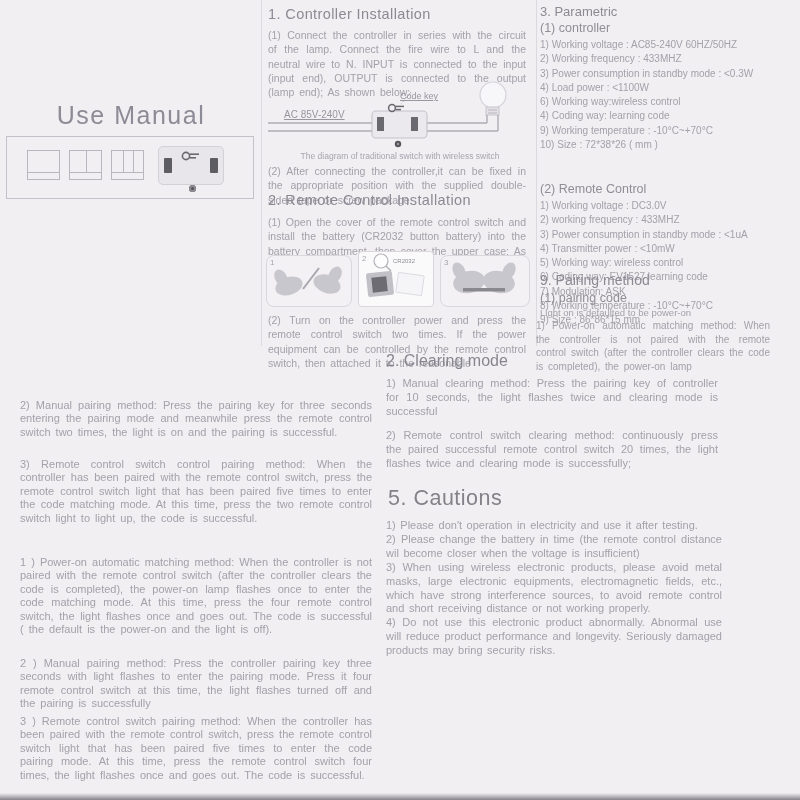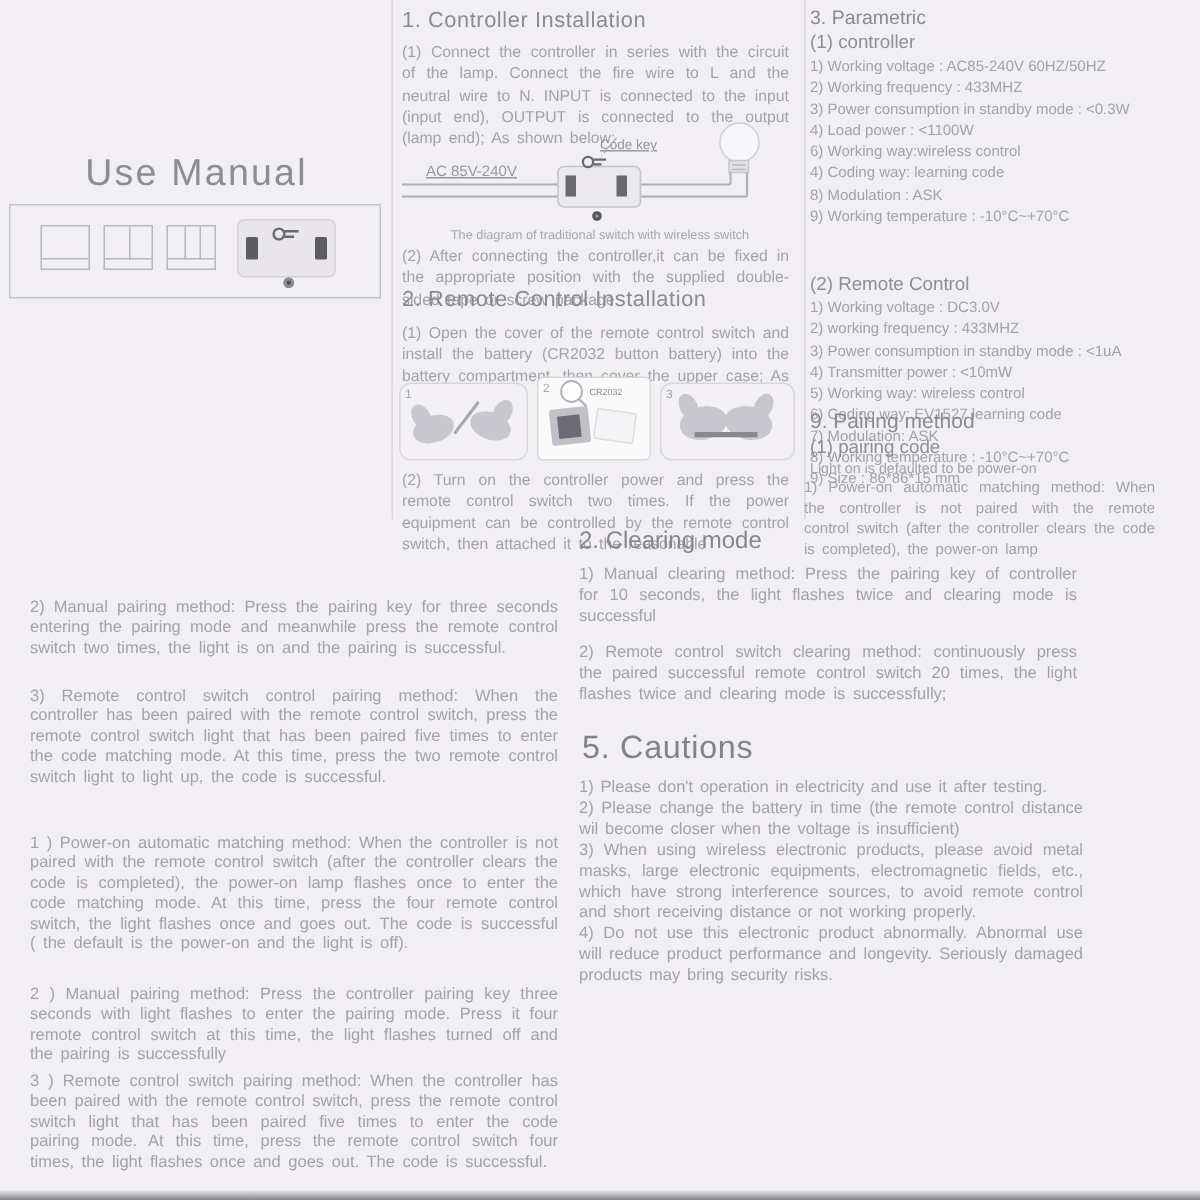--- a/index.html
+++ b/index.html
@@ -178,22 +178,22 @@
   <div class="h-right1">3. Parametric</div>
   <div class="h-right2" style="top:21px;">(1) controller</div>
 
   <div class="speclist" style="top:38px;">
     <div>1) Working voltage : AC85-240V  60HZ/50HZ</div>
     <div>2) Working frequency : 433MHZ</div>
     <div>3) Power consumption in standby mode : &lt;0.3W</div>
     <div>4) Load power : &lt;1100W</div>
     <div>6) Working way:wireless control</div>
     <div>4) Coding way: learning code</div>
-    <div>8) Modulation : ASK</div>
     <div>9) Working temperature : -10°C~+70°C</div>
+    <div>10) Size : 72*38*26 ( mm )</div>
   </div>
 
   <div class="h-right2" style="top:182px;">(2) Remote Control</div>
   <div class="speclist" style="top:199px;">
     <div>1) Working voltage : DC3.0V</div>
     <div>2) working frequency : 433MHZ</div>
     <div>3) Power consumption in standby mode : &lt;1uA</div>
     <div>4) Transmitter power : &lt;10mW</div>
     <div>5) Working way: wireless control</div>
     <div>6) Coding way: EV1527 learning code</div>

